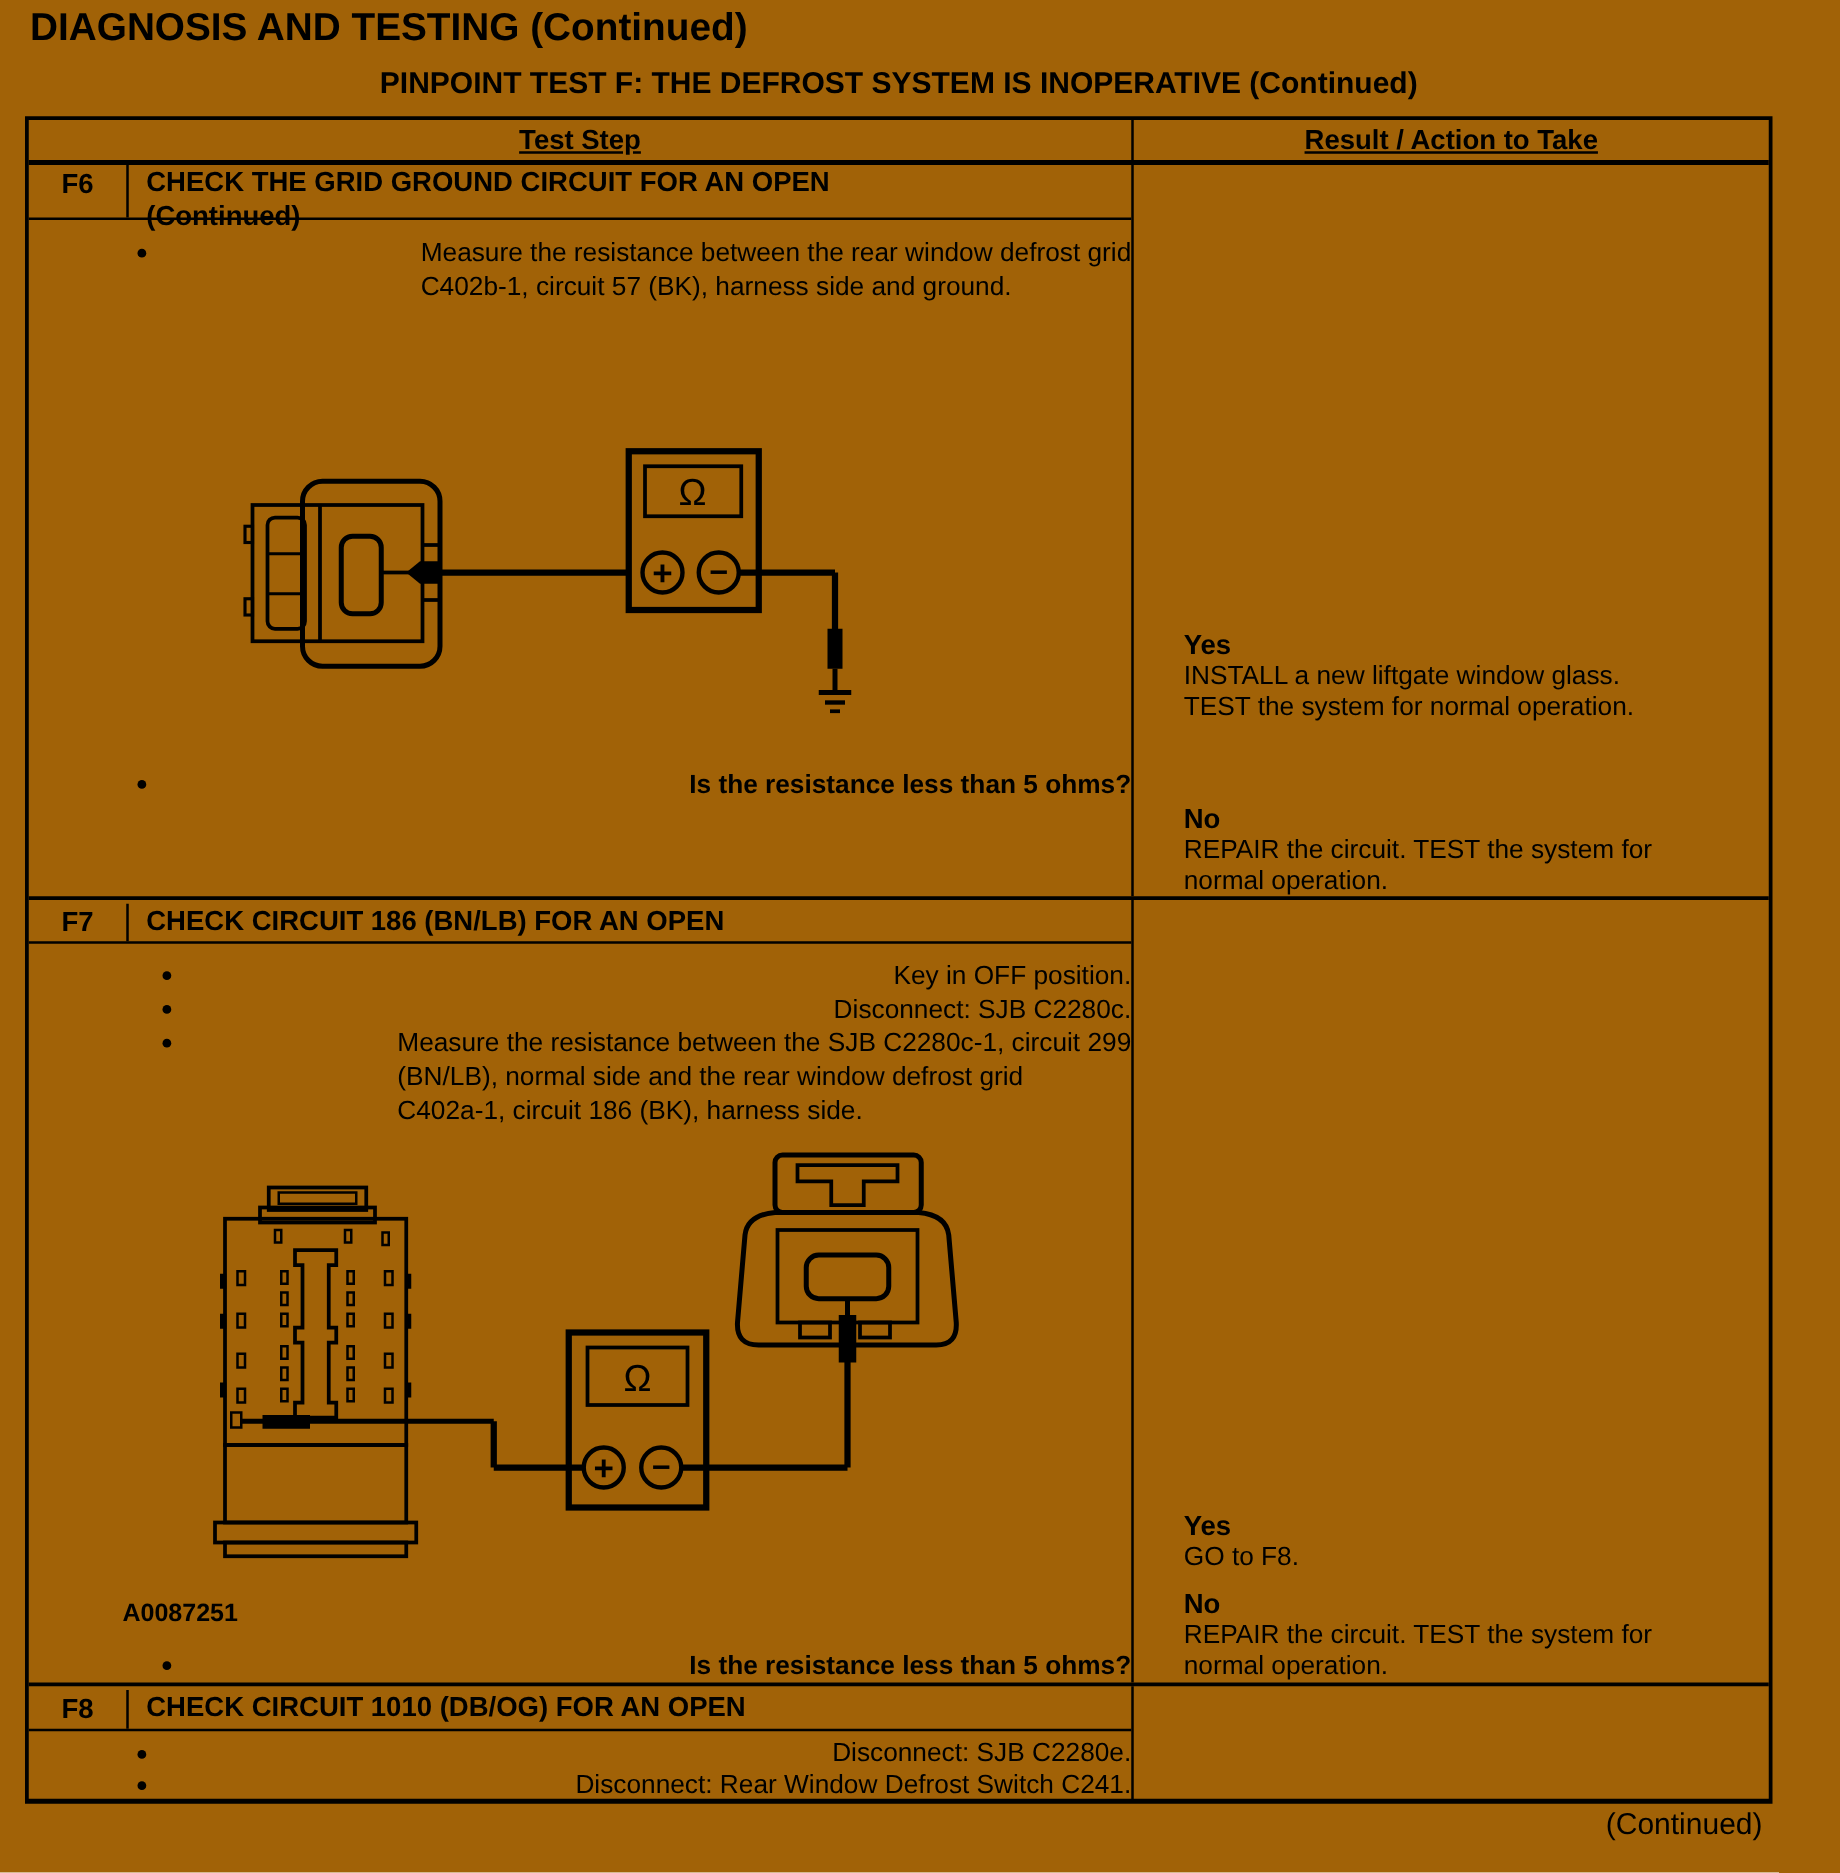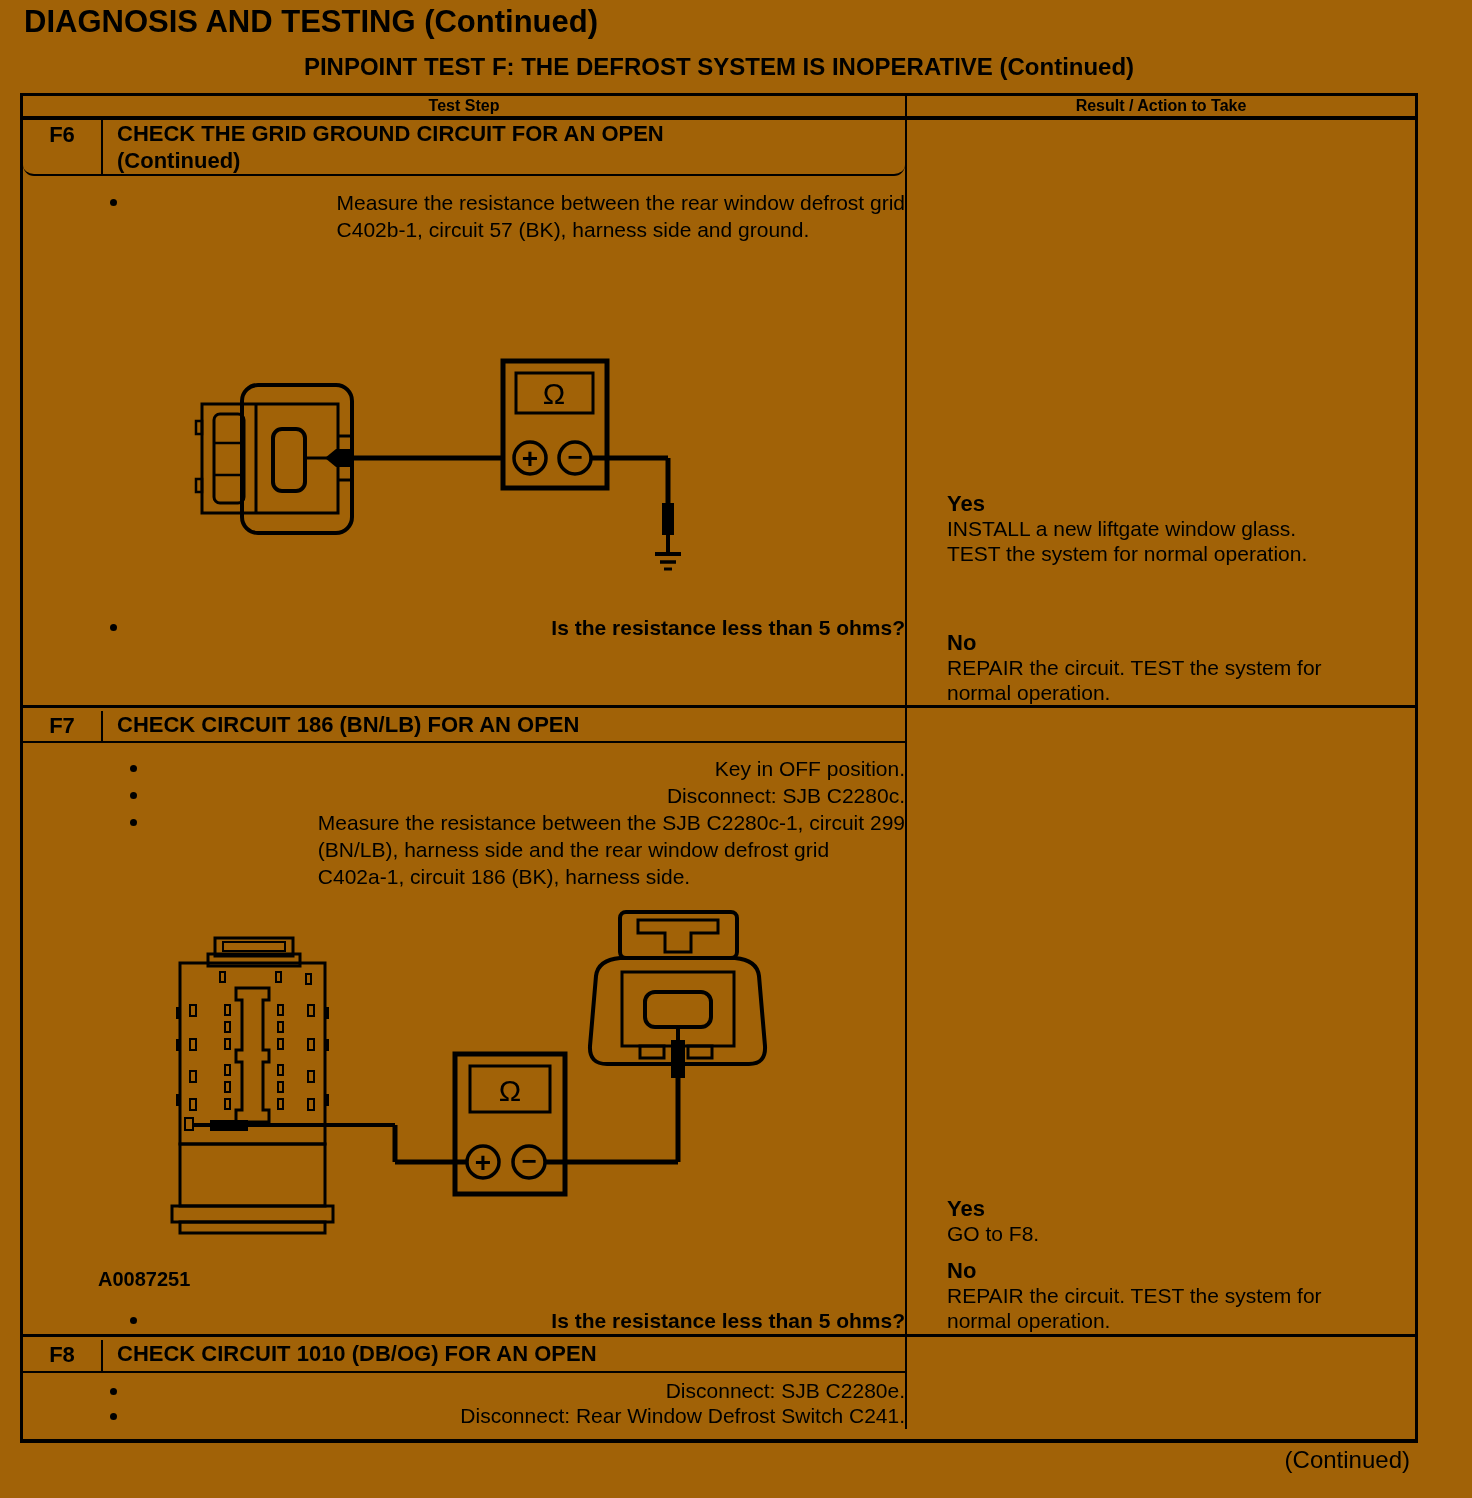--- a/index.html
+++ b/index.html
@@ -3,30 +3,30 @@
 <meta charset="utf-8">
 <style>
   html,body{margin:0;padding:0;background:#fff;}
   .page{position:relative;width:1472px;height:1498px;background:#a16207;color:#000;
         font-family:"Liberation Sans",sans-serif;overflow:hidden;}
   .doc-title{position:absolute;left:24px;top:4px;font-size:31px;font-weight:bold;}
   .section-title{position:absolute;left:20px;top:53px;width:1398px;text-align:center;
         font-size:24px;font-weight:bold;}
   .ptable{position:absolute;left:20px;top:93px;width:1398px;height:1350px;
         border:3px solid #000;border-bottom-width:4px;box-sizing:border-box;}
-  .thead{display:flex;height:24px;box-sizing:border-box;border-bottom:4px solid #000;
-        font-size:16px;font-weight:bold;}
+  .thead{display:flex;height:36px;box-sizing:border-box;border-bottom:4px solid #000;
+        font-size:22px;font-weight:bold;text-decoration:underline;}
   .th-left{width:882px;border-right:2px solid #000;display:flex;align-items:center;justify-content:center;}
   .th-right{flex:1;display:flex;align-items:center;justify-content:center;}
   .trow{display:flex;border-bottom:3px solid #000;}
   .trow.last{border-bottom:none;}
   .row-left{width:882px;border-right:2px solid #000;}
   .row-right{flex:1;padding-left:40px;font-size:21px;line-height:25px;}
   .titlebar{display:flex;box-sizing:border-box;border-bottom:2px solid #000;}
-  .tb-f6{height:56px;border-radius:11px;}
+  .tb-f6{height:44px;}
   .tb-f7{height:35px;padding-top:3px;}
   .tb-f8{height:36px;padding-top:3px;}
   .idcell{width:80px;border-right:2px solid #000;text-align:center;
         font-weight:bold;font-size:22px;line-height:27px;padding-top:1px;box-sizing:border-box;}
   .titlecell{flex:1;padding-left:14px;font-weight:bold;font-size:22px;line-height:27px;}
   .detail{box-sizing:border-box;overflow:hidden;font-size:21px;line-height:27px;}
   .d-f6{height:527px;padding-top:13px;}
   .d-f7{height:591px;padding-top:12px;padding-left:20px;}
   .d-f8{height:56px;padding-top:5px;line-height:25px;}
   .bullet{display:flex;margin-left:87px;justify-content:space-between;}
@@ -164,21 +164,21 @@
                 <span class="dot"></span>
               </span>
             <span>Disconnect: SJB C2280c.</span>
           </div>
           <div class="bullet">
             <span class="marker">
                 <span class="dot"></span>
               </span>
             <span>
               <div>Measure the resistance between the SJB C2280c-1, circuit 299</div>
-              <div>(BN/LB), harness side and the rear window defrost grid</div>
+              <div>(BN/LB), normal side and the rear window defrost grid</div>
               <div>C402a-1, circuit 186 (BK), harness side.</div>
             </span>
           </div>
 
           <svg class="fig fig-f7" width="620" height="345" viewBox="0 0 620 345">
             <g>
               <rect class="ln" x="45" y="44" width="78" height="18" stroke-width="3"></rect>
               <rect class="ln" x="53" y="48" width="62" height="9" stroke-width="2"></rect>
               <rect class="ln" x="38" y="60" width="92" height="12" stroke-width="3"></rect>
               <rect class="ln" x="10" y="69" width="145" height="181" stroke-width="3"></rect>

